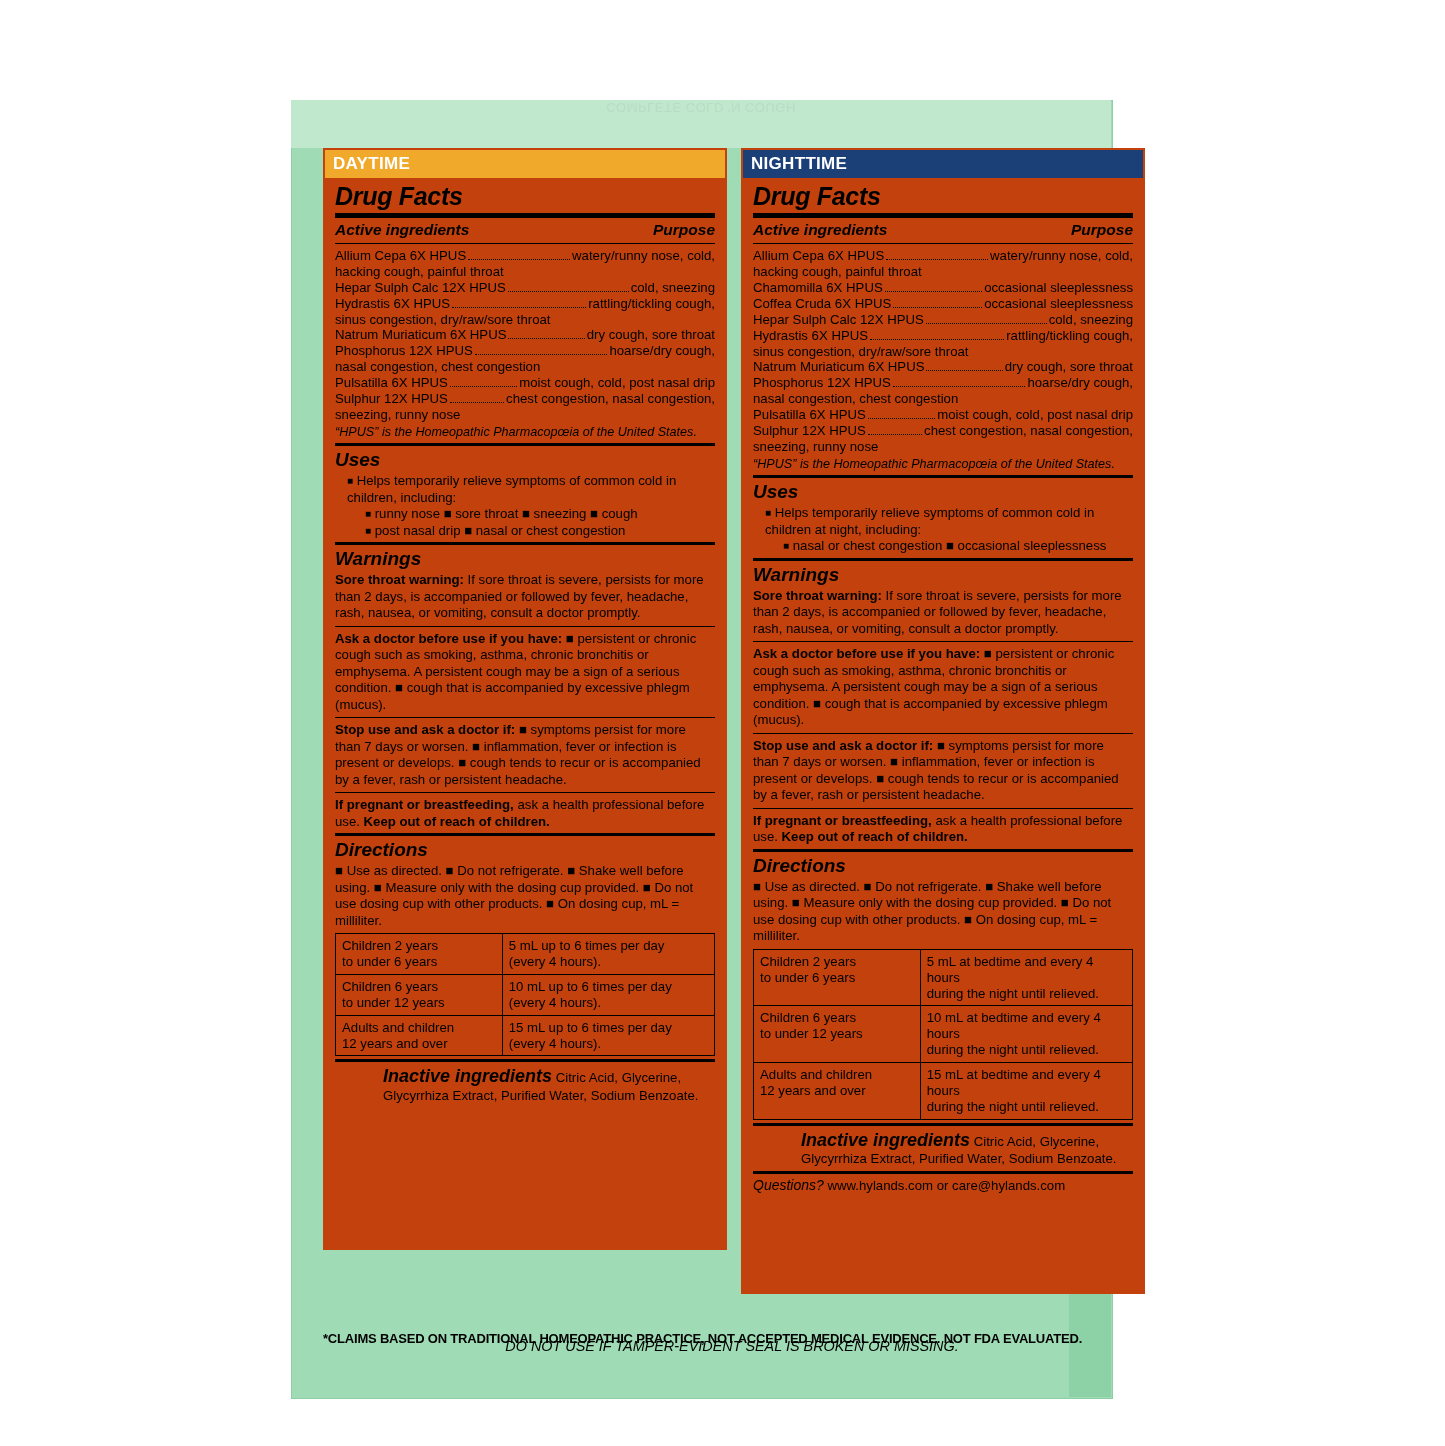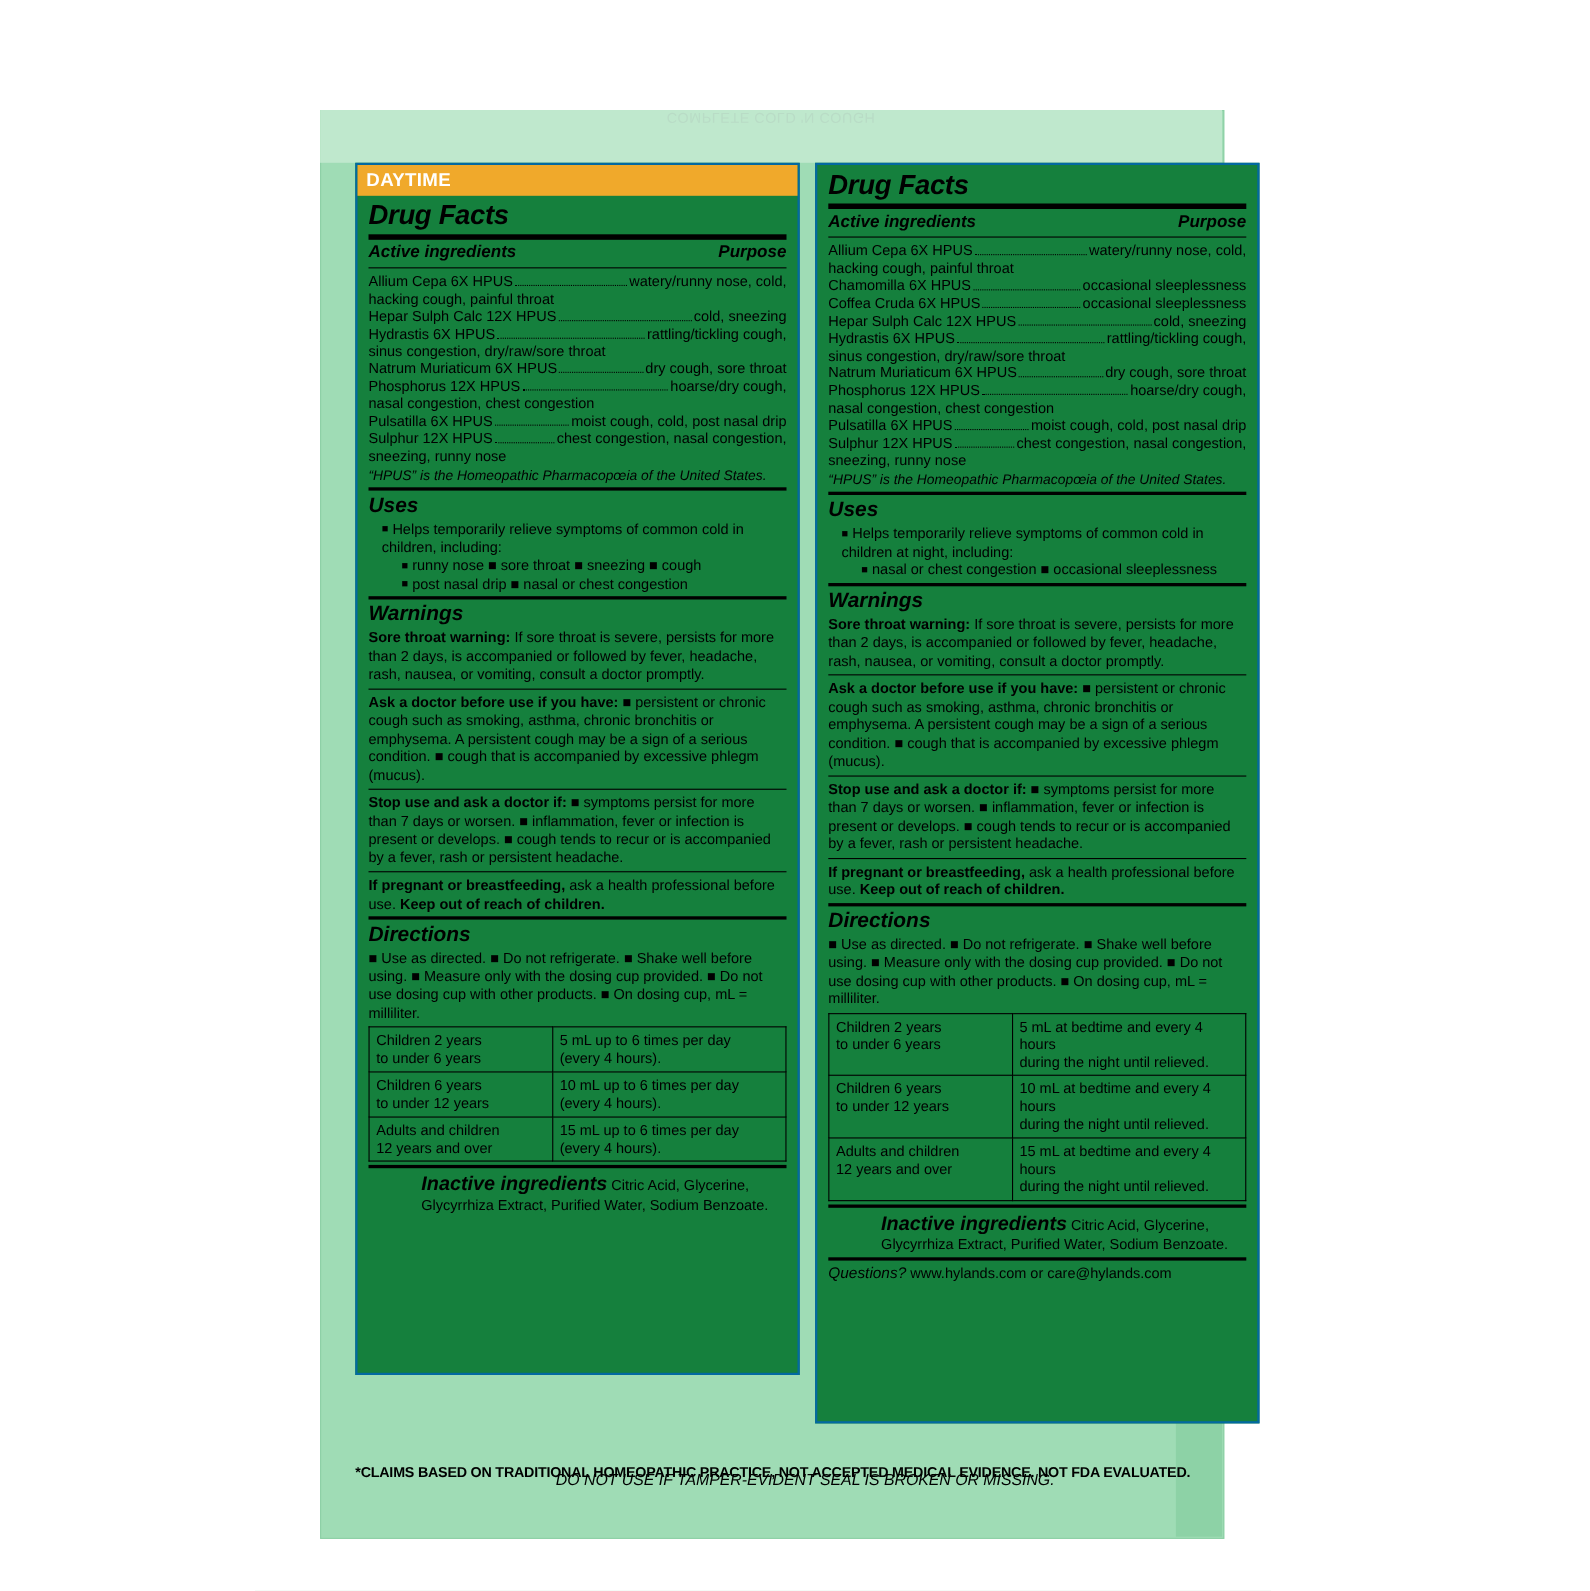--- a/index.html
+++ b/index.html
@@ -6,21 +6,21 @@
   body{width:1445px;height:1446px;font-family:"Liberation Sans",sans-serif;}
   .stage{position:relative;width:1445px;height:1446px;background:#ffffff;overflow:hidden;}
 
   
   .box{position:absolute;left:291px;top:100px;width:820px;height:1297px;background:#9fdcb5;border:1px solid #8ccfa5;}
   .box-top{position:absolute;left:291px;top:100px;width:820px;height:48px;background:#bfe8cd;overflow:hidden;}
   .box-top-text{position:absolute;left:0;top:0;width:820px;text-align:center;color:#b9dcc6;font-size:13px;letter-spacing:.5px;transform:scaleY(-1);padding-top:6px;}
   .box-right{position:absolute;left:1069px;top:100px;width:42px;height:1297px;background:#8dd2a6;}
 
   
-  .panel{position:absolute;background:#15803d;border:2px solid #0369a1;}
+  .panel{position:absolute;background:#c2410c;border:2px solid #c2410c;}
   .panel-day{left:323px;top:148px;width:400px;height:1098px;}
   .panel-night{left:741px;top:148px;width:400px;height:1142px;}
 
   .banner{height:28px;display:flex;align-items:center;padding:0 8px;box-sizing:border-box;}
   .banner span{font-size:17px;font-weight:bold;color:#fff;letter-spacing:.3px;}
   .banner-day{background:#f0a92b;}
   .banner-night{background:#1b3f77;}
 
   .pbody{padding:0 10px 6px 10px;box-sizing:border-box;}
   .dfhdr{font-style:italic;font-weight:bold;font-size:25px;margin:4px 0 2px 0;letter-spacing:-.3px;}
@@ -158,20 +158,23 @@
         </tr>
       </tbody>
         </table>
 
       <div class="rule-med"></div>
       <div class="inact"><span class="h">Inactive ingredients</span><span> Citric Acid, Glycerine, Glycyrrhiza Extract, Purified Water, Sodium Benzoate.</span></div>
     </div>
   </div>
 
   <div class="panel panel-night">
+    <div class="banner banner-night">
+      <span>NIGHTTIME</span>
+    </div>
     <div class="pbody">
       <div class="dfhdr">Drug Facts</div>
       <div class="rule-thick"></div>
       <div class="colhdr">
         <span>Active ingredients</span>
         <span>Purpose</span>
       </div>
       <div class="rule-thin"></div>
 
       <div class="ing">

